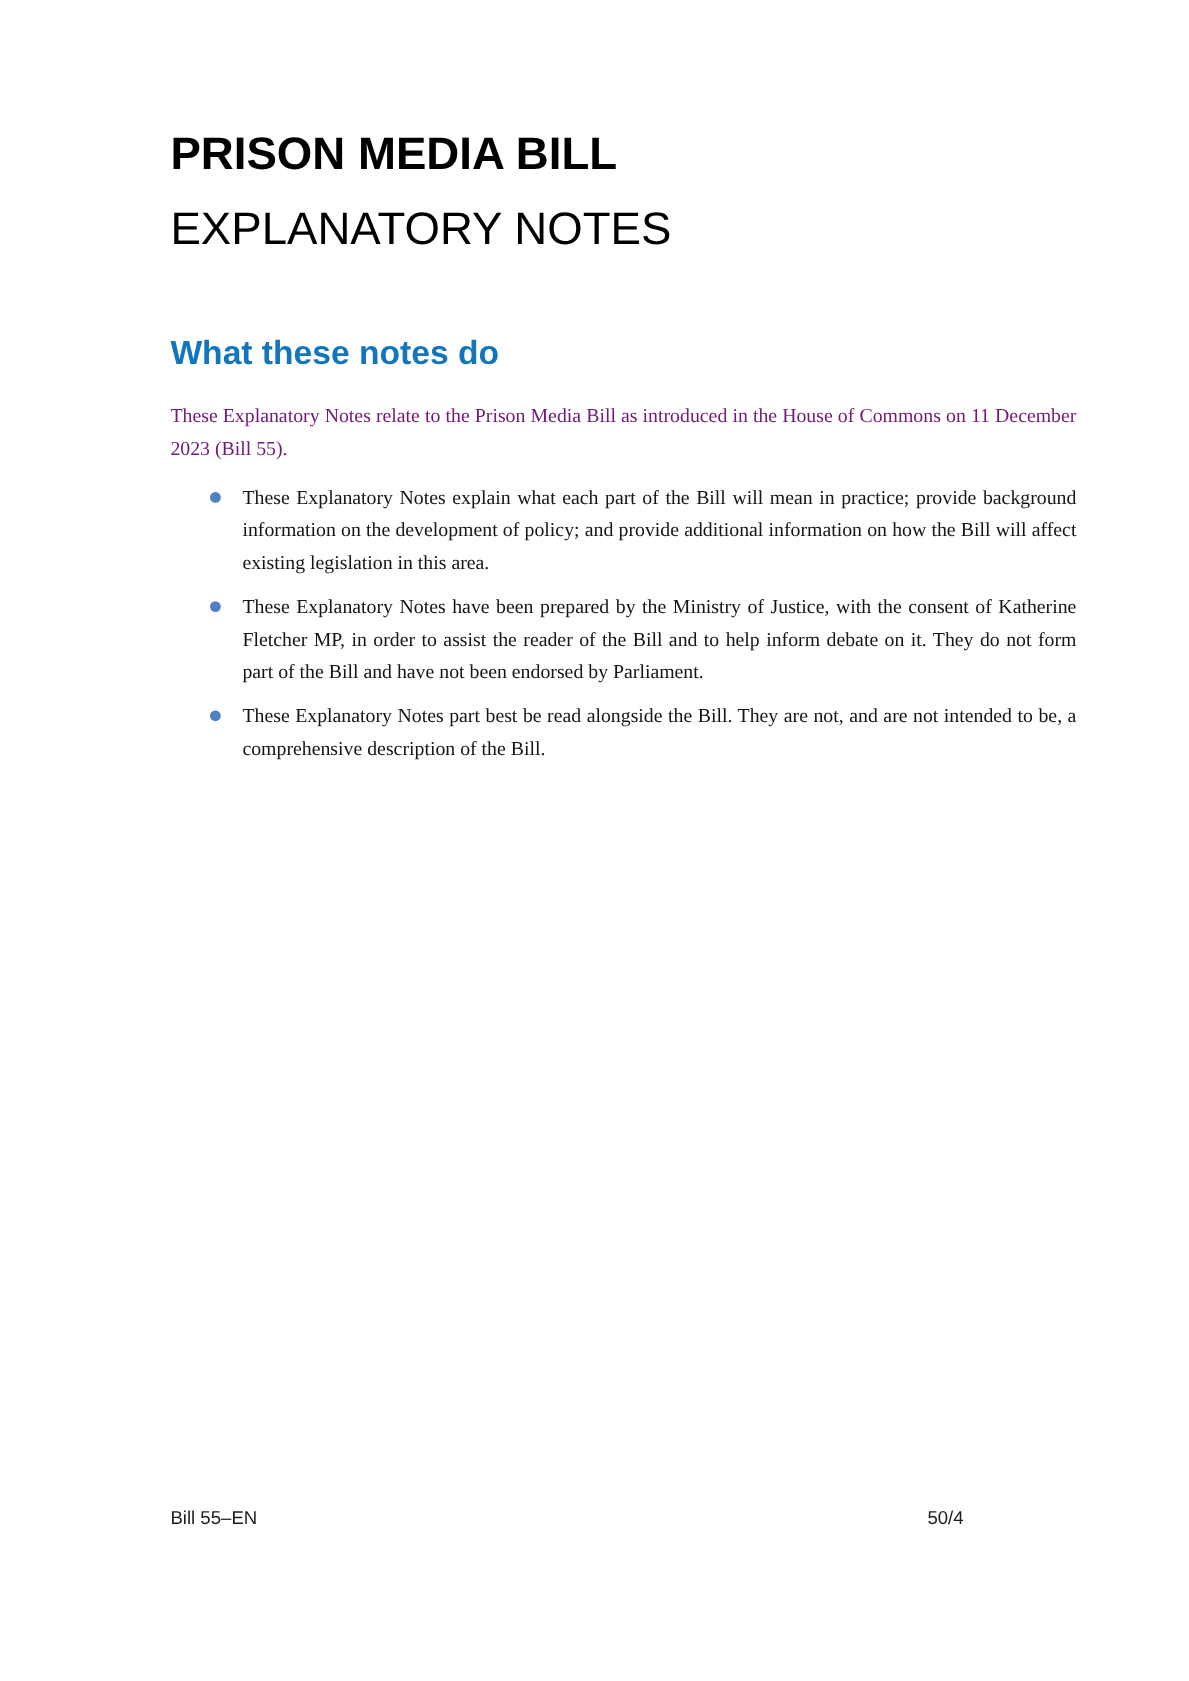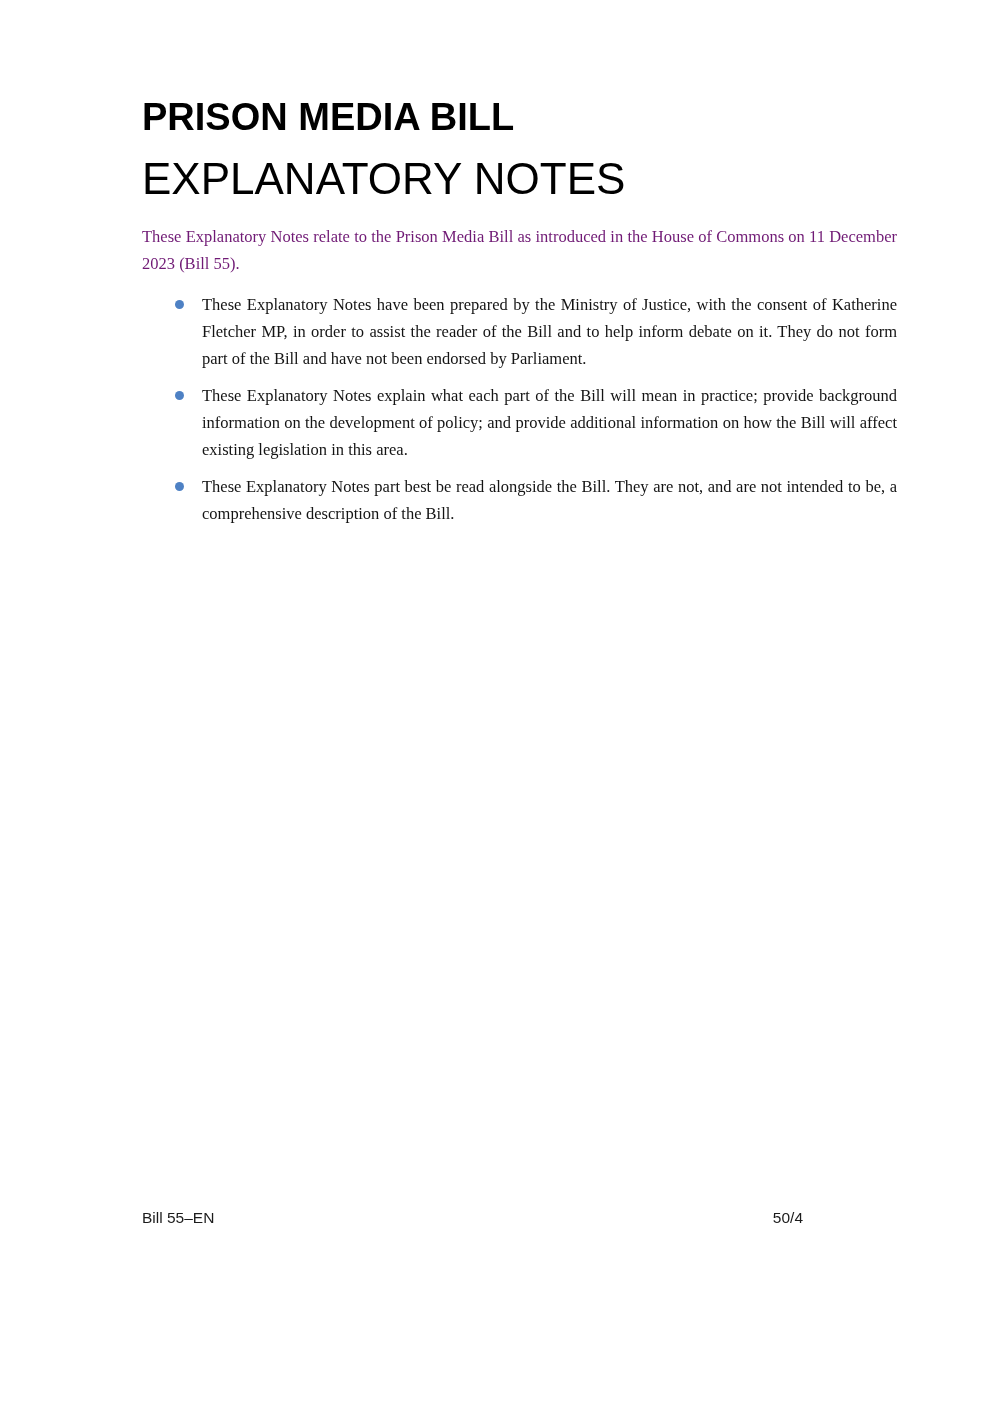--- a/index.html
+++ b/index.html
@@ -12,37 +12,37 @@
     width: 991px;
     height: 1401px;
     background: #ffffff;
     overflow: hidden;
     font-family: "Liberation Sans", sans-serif;
     color: #000000;
   }
   .content {
     position: absolute;
     left: 142px;
-    top: 0;
+    top: 12px;
     width: 755px;
   }
   .doc-title {
     margin: 0;
     padding-top: 97px;
     font-family: "Liberation Sans", sans-serif;
     font-size: 38px;
     font-weight: 700;
     line-height: 40px;
     color: #000000;
   }
   .doc-subtitle {
     margin: 0;
     margin-top: 22px;
     font-family: "Liberation Sans", sans-serif;
-    font-size: 44px;
+    font-size: 38px;
     font-weight: 400;
     line-height: 40px;
     color: #000000;
   }
   .section-heading {
     margin: 0;
     margin-top: 68px;
     font-family: "Liberation Sans", sans-serif;
     font-size: 28px;
     font-weight: 700;
@@ -79,49 +79,50 @@
     left: 33px;
     top: 9px;
     width: 9px;
     height: 9px;
     border-radius: 50%;
     background: var(--bullet-blue, #4E81C4);
   }
   .page-footer {
     position: absolute;
     left: 142px;
-    top: 1209px;
+    top: 1257px;
     width: 661px;
     display: flex;
     justify-content: space-between;
     align-items: baseline;
     font-family: "Liberation Sans", sans-serif;
     font-size: 15.5px;
     color: #1c1c1c;
   }
 </style>
 </head>
 <body>
 
 <div class="page">
   <div class="content">
     <h1 class="doc-title">PRISON MEDIA BILL</h1>
     <h2 class="doc-subtitle">EXPLANATORY NOTES</h2>
 
+    <h3 class="section-heading">What these notes do</h3>
 
     <p class="intro">These Explanatory Notes relate to the Prison Media Bill as introduced in the House of Commons on 11 December 2023 (Bill 55).</p>
 
     <ul class="bullets">
       <li>
         <span class="bullet-dot"></span>
-        <span>These Explanatory Notes have been prepared by the Ministry of Justice, with the consent of Katherine Fletcher MP, in order to assist the reader of the Bill and to help inform debate on it. They do not form part of the Bill and have not been endorsed by Parliament.</span>
+        <span>These Explanatory Notes explain what each part of the Bill will mean in practice; provide background information on the development of policy; and provide additional information on how the Bill will affect existing legislation in this area.</span>
       </li>
       <li>
         <span class="bullet-dot"></span>
-        <span>These Explanatory Notes explain what each part of the Bill will mean in practice; provide background information on the development of policy; and provide additional information on how the Bill will affect existing legislation in this area.</span>
+        <span>These Explanatory Notes have been prepared by the Ministry of Justice, with the consent of Katherine Fletcher MP, in order to assist the reader of the Bill and to help inform debate on it. They do not form part of the Bill and have not been endorsed by Parliament.</span>
       </li>
       <li>
         <span class="bullet-dot"></span>
         <span>These Explanatory Notes part best be read alongside the Bill. They are not, and are not intended to be, a comprehensive description of the Bill.</span>
       </li>
     </ul>
   </div>
 
   <div class="page-footer">
     <span>Bill 55–EN</span>

